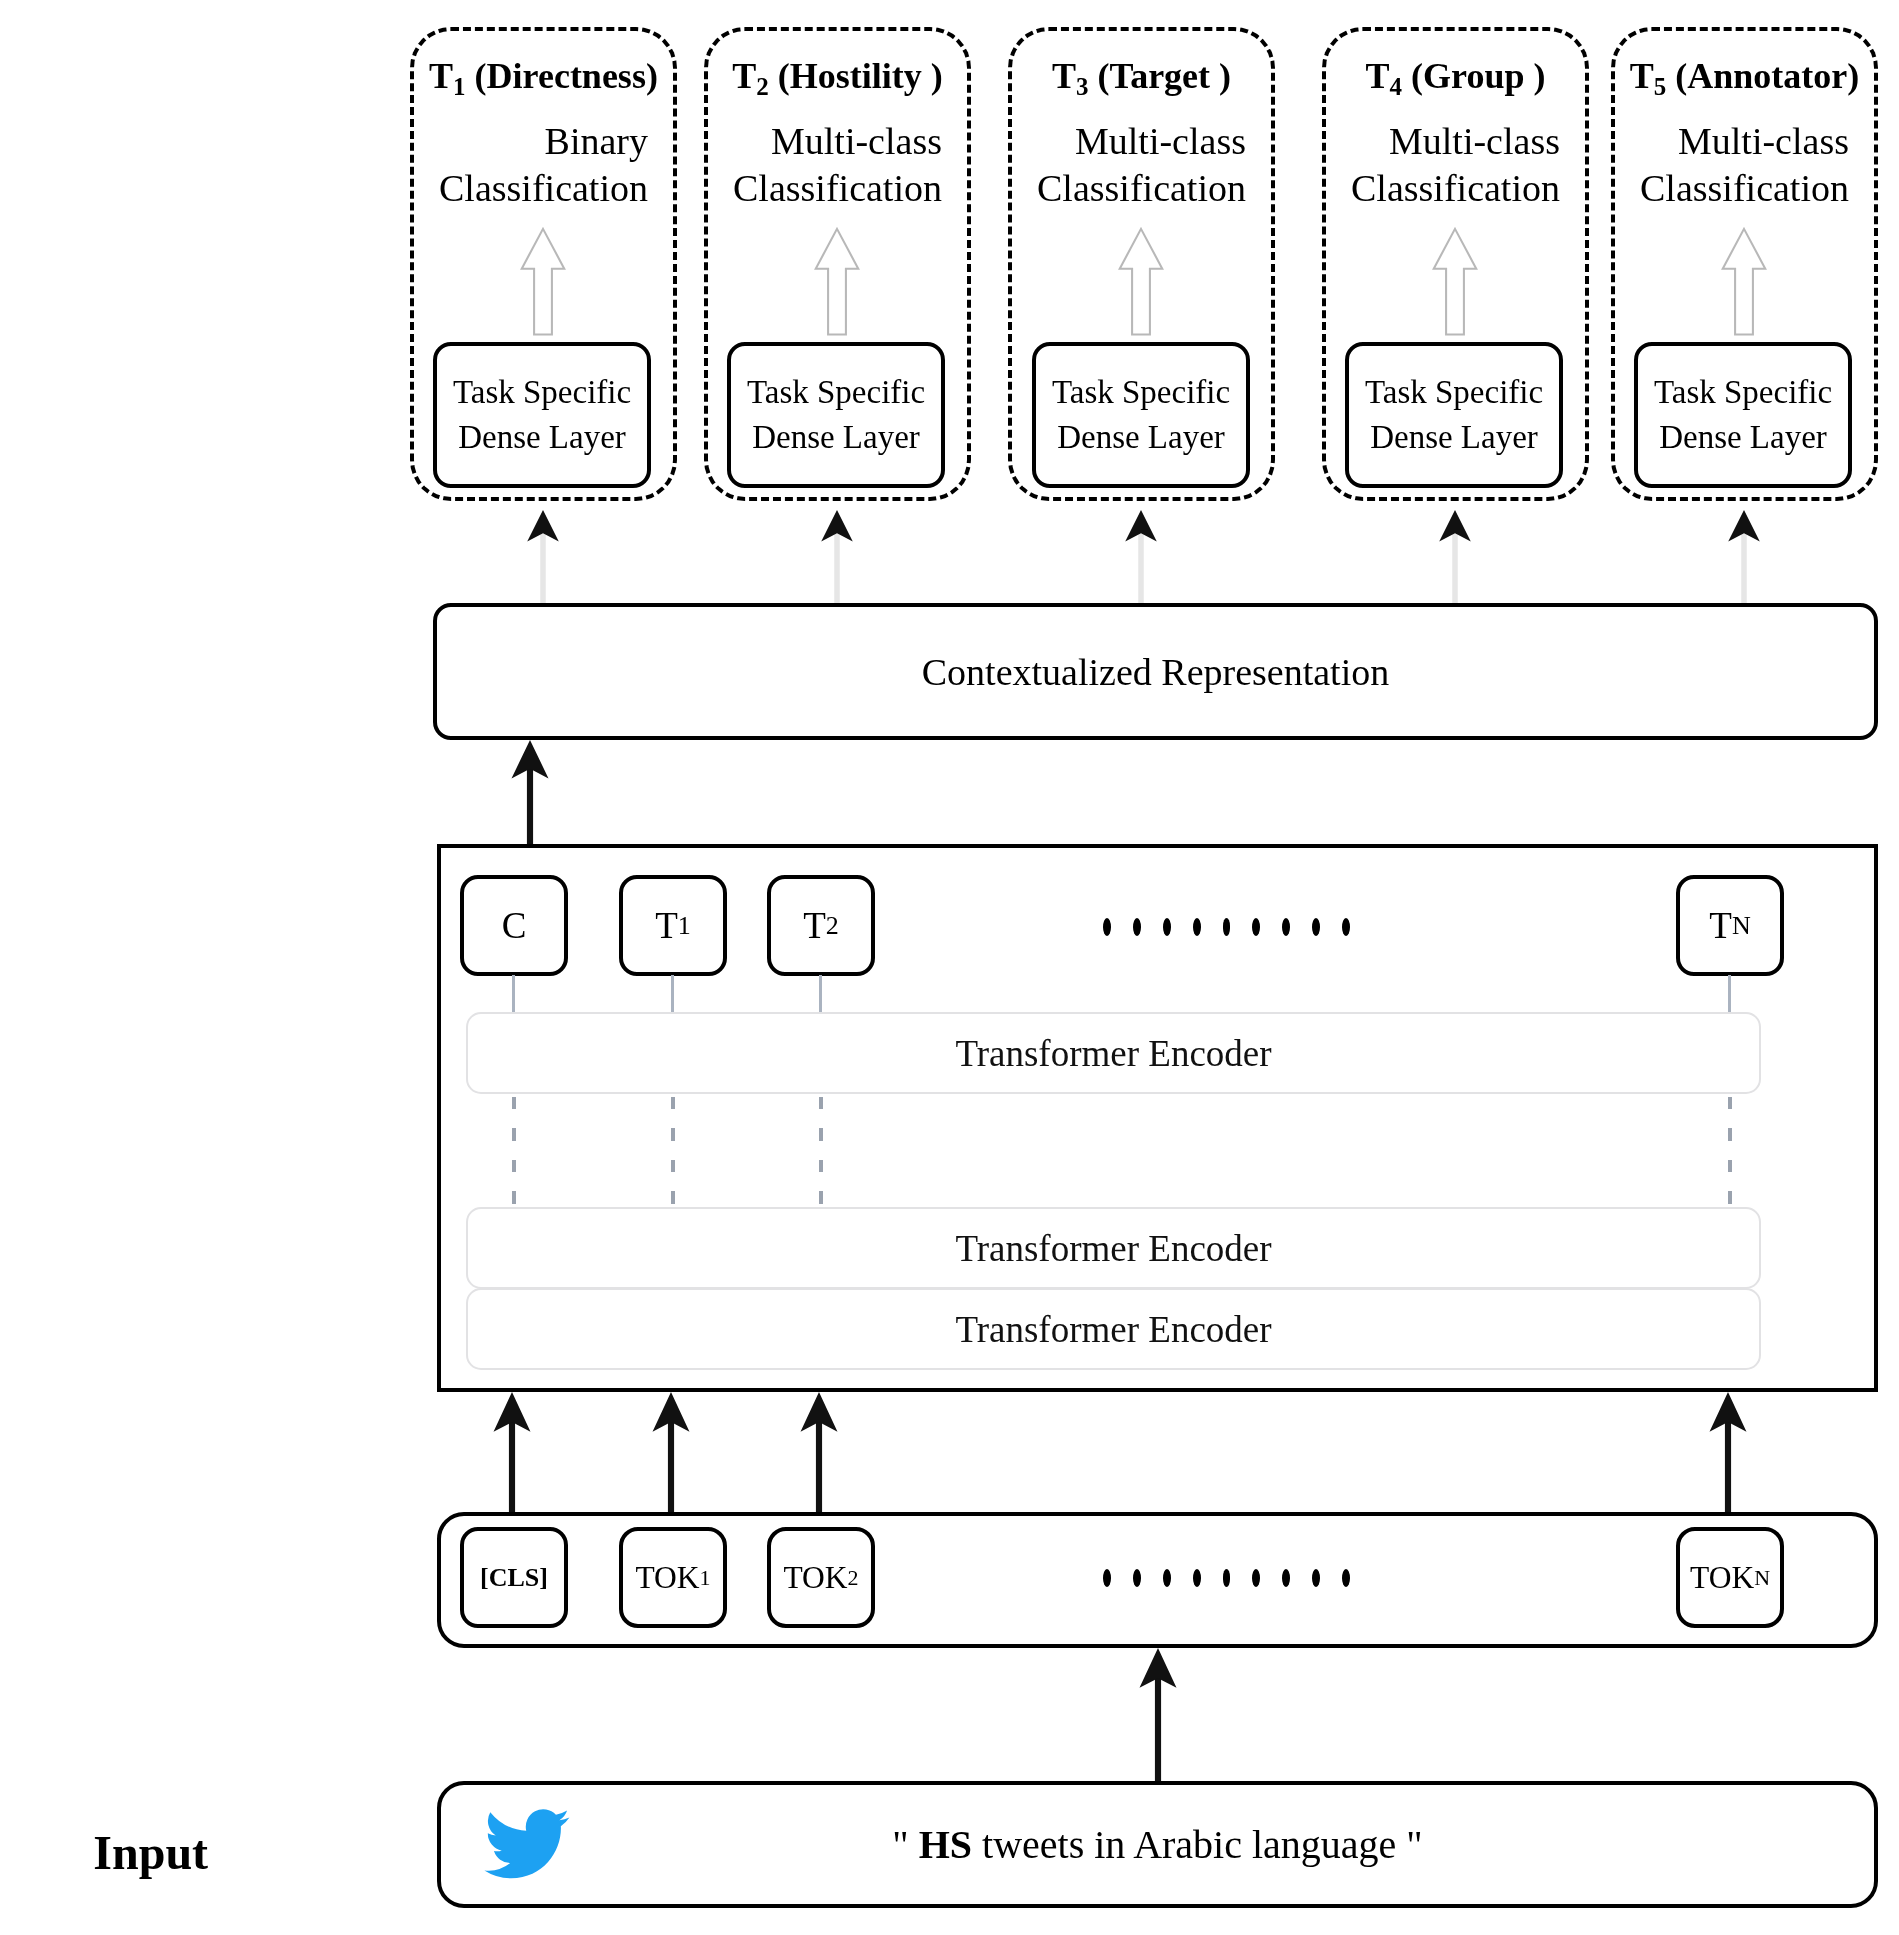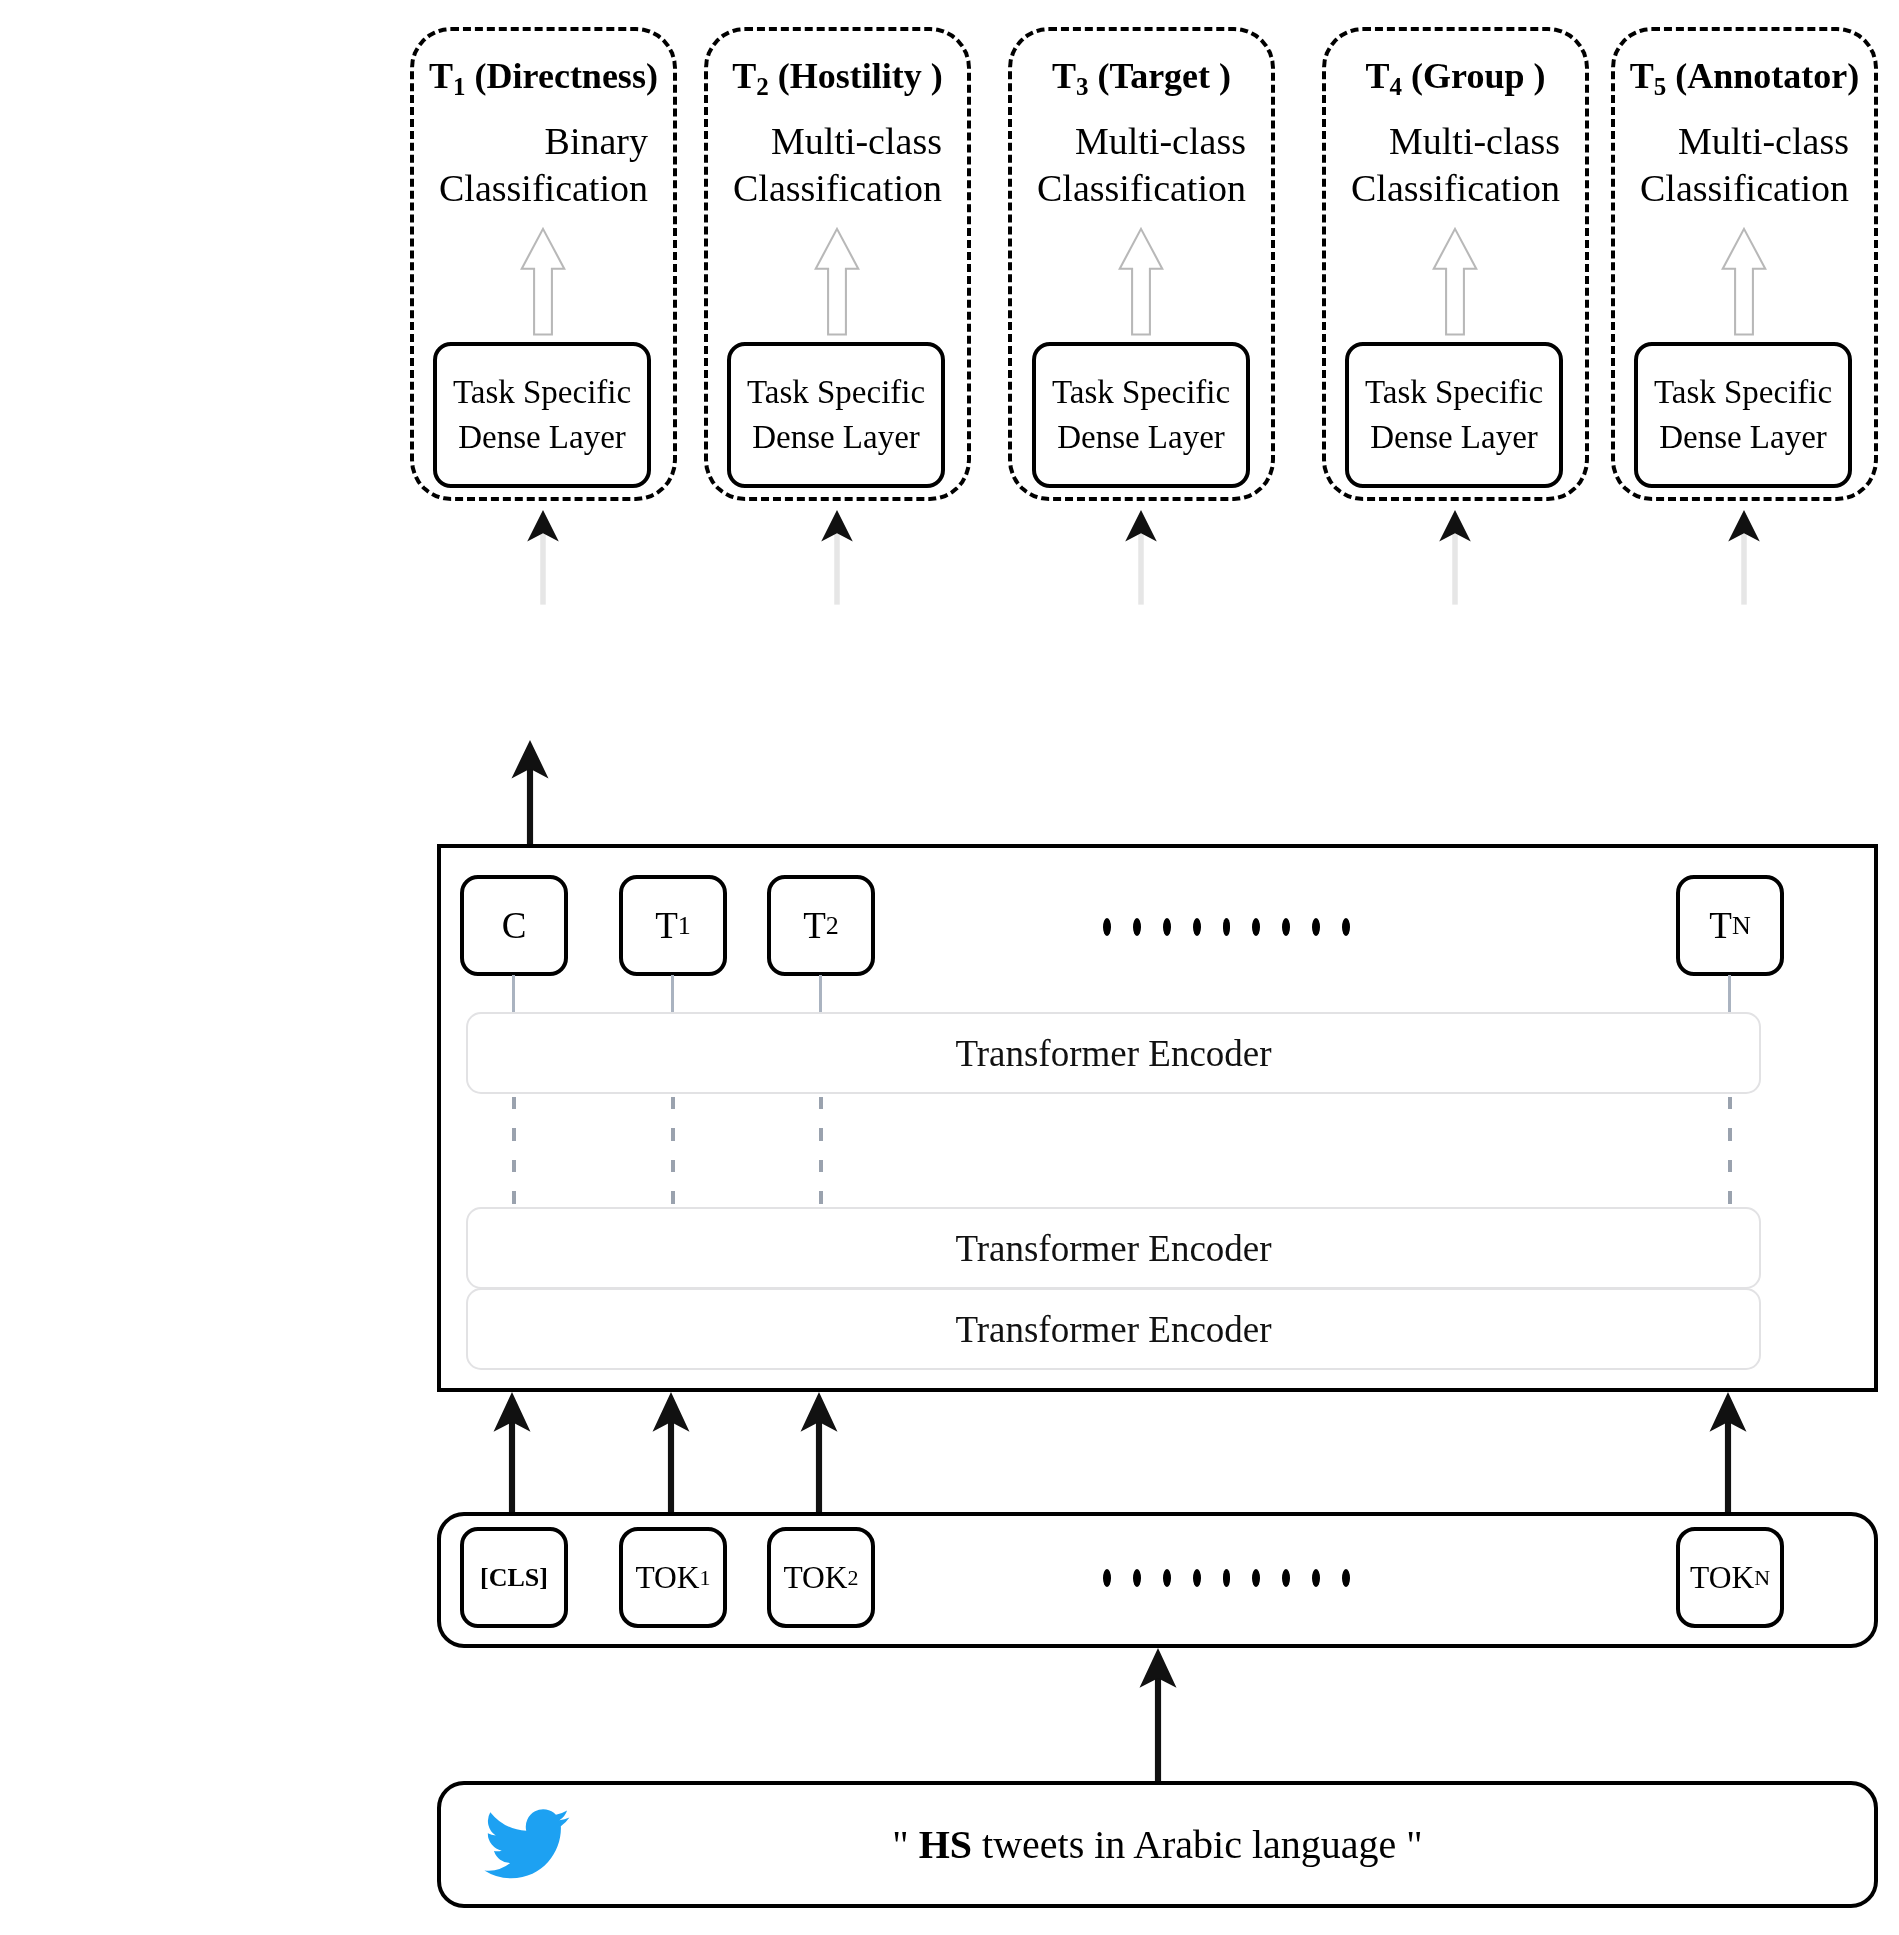--- a/index.html
+++ b/index.html
@@ -120,20 +120,21 @@
   .quote{font-size:40px;white-space:nowrap;}
   .quote b{font-weight:bold;}
 
   svg{display:block;overflow:visible;}
 </style>
 </head>
 <body>
 
 <div class="stage">
 
+  <div class="abs side-label" style="left:13.7px;top:1815px;width:274px;height:75px;">Input</div>
 
   <div class="abs task-box" style="left:410px;top:27px;width:267px;height:474px;">
     <div class="task-title">
       <span>T</span><sub>1</sub><span> (Directness)</span>
     </div>
     <div class="task-type">Binary
 Classification</div>
   </div>
   <div class="abs dense-box" style="left:433px;top:342px;width:218px;height:146px;">Task Specific
 Dense Layer</div>
@@ -228,20 +229,21 @@
         <path d="M35 0 L58 46 L35 34 L12 46 Z" fill="#111"></path>
       </svg>
   </div>
   <div class="abs" style="left:1720px;top:510px;width:48px;height:96px;">
     <svg width="48" height="96" viewBox="0 0 70 140">
         <line x1="35" y1="138" x2="35" y2="26" stroke="#e6e6e6" stroke-width="8"></line>
         <path d="M35 0 L58 46 L35 34 L12 46 Z" fill="#111"></path>
       </svg>
   </div>
 
+  <div class="abs ctx-box" style="left:433px;top:603px;width:1445px;height:137px;">Contextualized Representation</div>
 
   <div class="abs" style="left:506px;top:740px;width:48px;height:107px;">
     <svg width="48" height="107" viewBox="0 0 70 156">
         <line x1="35" y1="156" x2="35" y2="30" stroke="#111" stroke-width="9"></line>
         <path d="M35 0 L62 56 L35 42 L8 56 Z" fill="#111"></path>
       </svg>
   </div>
 
   <div class="abs marbert-box" style="left:437px;top:844px;width:1441px;height:548px;"></div>
 

